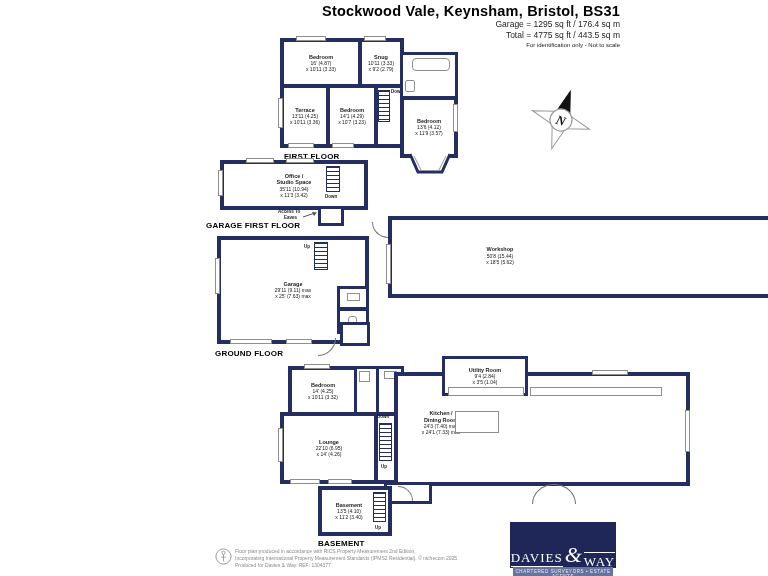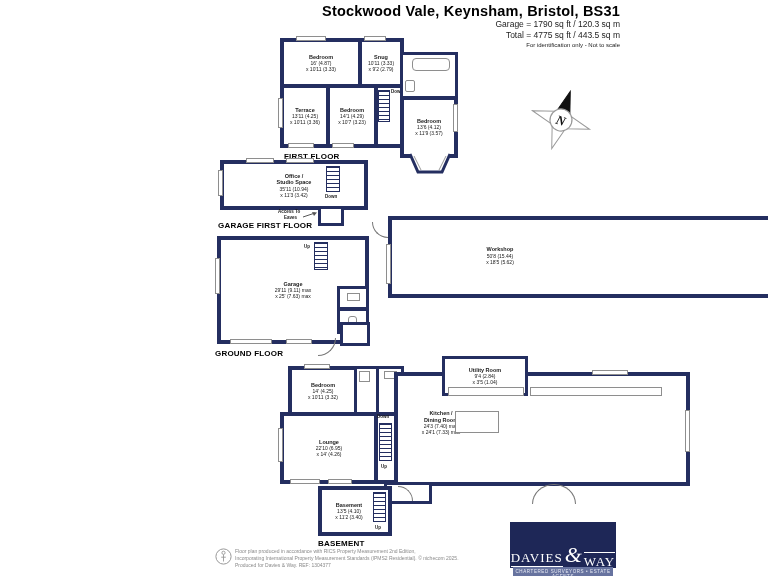--- a/index.html
+++ b/index.html
@@ -45,21 +45,21 @@
   .logo-band { background:var(--logo-band); color:#e8ebf5; font-size:4.5px; letter-spacing:0.6px;
                text-align:center; padding:2px 0 1px 0; margin:0 3px 3px 3px; }
 </style>
 </head>
 <body>
 
 <div class="canvas">
 
   <div class="header">
     <h1>Stockwood Vale, Keynsham, Bristol, BS31</h1>
-    <div class="area-line">Garage = 1790 sq ft / 120.3 sq m</div>
+    <div class="area-line">Garage = 1295 sq ft / 176.4 sq m</div>
     <div class="area-line">Total = 4775 sq ft / 443.5 sq m</div>
     <div class="note-line">For identification only - Not to scale</div>
   </div>
 
   <svg class="svg-abs" style="left:497px;top:88px;transform:rotate(18deg);" width="64" height="64" viewBox="0 0 64 64">
     <polygon points="62,32 39,39 32,32 39,25" fill="#fff" stroke="#9a9a9a" stroke-width="1"></polygon>
     <polygon points="32,62 25,39 32,32 39,39" fill="#fff" stroke="#9a9a9a" stroke-width="1"></polygon>
     <polygon points="2,32 25,25 32,32 25,39" fill="#fff" stroke="#9a9a9a" stroke-width="1"></polygon>
     <polygon points="32,2 39,25 32,32 25,25" fill="#111" stroke="#111" stroke-width="1"></polygon>
     <circle cx="32" cy="32" r="11" fill="#fff" stroke="#9a9a9a" stroke-width="1.2"></circle>
@@ -132,21 +132,21 @@
   </div>
   <div class="stairs" style="left:294px;top:166px;width:14px;height:26px;"></div>
   <span class="tiny" style="left:293px;top:194px;">Down</span>
   <div class="rm thin" style="left:286px;top:206px;width:26px;height:20px;"></div>
   <span class="tiny" style="left:246px;top:209px;">Access To</span>
   <span class="tiny" style="left:252px;top:215px;">Eaves</span>
   <svg class="svg-abs" style="left:270px;top:210px;" width="16" height="10" viewBox="0 0 16 10">
     <line x1="1" y1="7" x2="13" y2="3" stroke="#555" stroke-width="1"></line>
     <polygon points="15,2.5 10,2 12,6" fill="#555"></polygon>
   </svg>
-  <span class="floor-label" style="left:186px;top:221px;">GARAGE FIRST FLOOR</span>
+  <span class="floor-label" style="left:174px;top:221px;">GARAGE FIRST FLOOR</span>
   <div class="window" style="left:186px;top:170px;width:5px;height:26px;"></div>
   <div class="window" style="left:214px;top:158px;width:28px;height:5px;"></div>
   <div class="window" style="left:254px;top:158px;width:28px;height:5px;"></div>
 
   <div class="rm" style="left:185px;top:236px;width:152px;height:108px;">
     <div class="lbl">
       <span class="nm">Garage</span>
       <span class="dm">29'11 (9.11) max</span>
       <span class="dm">x 25' (7.63) max</span>
     </div>

